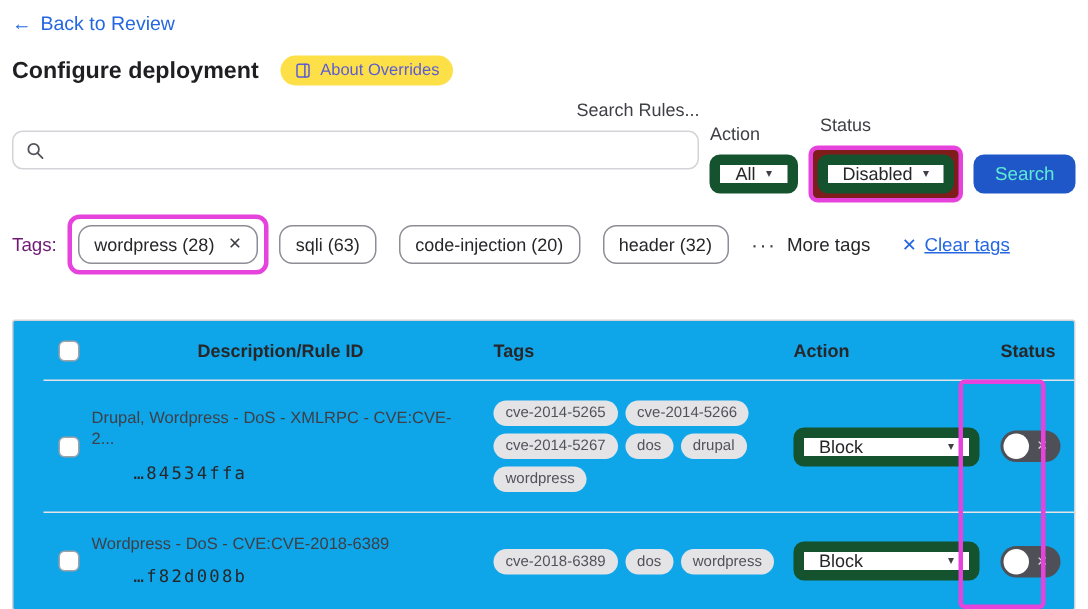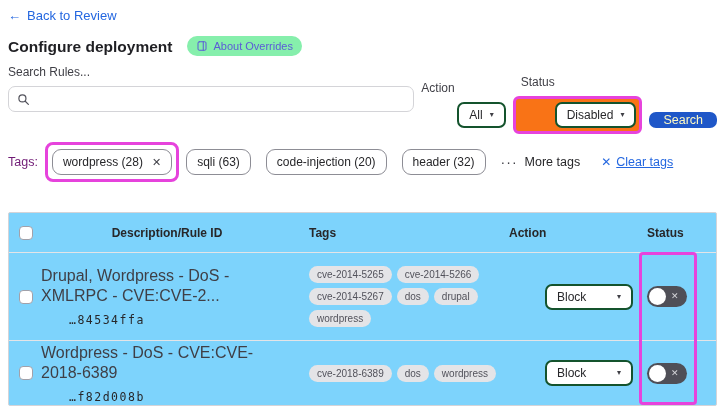--- a/index.html
+++ b/index.html
@@ -11,75 +11,75 @@
   }
   .page { position:relative; width:725px; height:406px; padding:6px 8px; background:#fff; }
 
   
   .back { display:inline-flex; align-items:center; gap:6px; color:#2467e0; font-size:13px;
           text-decoration:none; cursor:pointer; margin-top:2px; }
 
   
   .title-row { display:flex; align-items:flex-end; gap:15px; margin-top:12px; }
   .page-title { font-size:15.5px; font-weight:bold; margin:0; color:#1f1f23; }
-  .badge { display:inline-flex; align-items:center; gap:5px; background:#86efac; color:#5b5bd6;
+  .badge { display:inline-flex; align-items:center; gap:5px; background:#fde047; color:#5b5bd6;
            font-size:11px; padding:4px 9px; border-radius:10px; cursor:pointer; }
 
   
   .filter-row { display:flex; align-items:flex-end; gap:7px; margin-top:9px; }
   .fgroup { display:flex; flex-direction:column; gap:7px; }
   .flabel { font-size:12px; color:#3f3f46; }
-  .search-group { flex:1; margin-bottom:22px; }
+  .search-group { flex:1; margin-bottom:22px;text-align:right; }
   .search-box { height:26px; border:1px solid #d4d4d8; border-radius:7px; background:#fff;
                 display:flex; align-items:center; padding:0 8px; cursor:text; }
-  .sel { height:26px; border:2px solid #14532d; border-radius:7px; background:#fff;
+  .sel { height:26px; border:7px solid #14532d; border-radius:7px; background:#fff;
          display:inline-flex; align-items:center; gap:7px; padding:0 10px; font-size:12px;
-         color:#27272a; cursor:pointer; white-space:nowrap;margin-left:36px; }
+         color:#27272a; cursor:pointer; white-space:nowrap; }
   .mb6 { margin-bottom:6px; }
   .status-label { margin-left:8px; }
-  .hl { border:3px solid #e643dc; border-radius:6px; padding:3px; display:inline-flex; background:#f97316; }
+  .hl { border:3px solid #e643dc; border-radius:6px; padding:3px; display:inline-flex; background:#7f1d1d; }
   .caret { font-size:8px; color:#3f3f46; line-height:1; }
-  .search-btn { height:16px; margin-bottom:6px; background:#1f57c8; color:#fef9c3; border:none;
+  .search-btn { height:26px; margin-bottom:6px; background:#1f57c8; color:#5eead4; border:none;
                 border-radius:7px; font-size:12.5px; padding:0 14px; cursor:pointer;
                 font-family:"Liberation Sans", sans-serif; }
 
   
   .tags-bar { display:flex; align-items:center; gap:7px; margin-top:8px; }
   .tags-label { font-size:12.5px; color:#701a75; }
   .chip { display:inline-flex; align-items:center; gap:9px; border:1px solid #8d8d95;
           border-radius:9px; padding:5px 10px; font-size:12px; background:#fff; cursor:pointer;
           white-space:nowrap; }
   .chip-hl { border:3px solid #e643dc; border-radius:8px; padding:4px; display:inline-flex; }
   .chip-x { font-size:11px; color:#3f3f46; cursor:pointer; line-height:1; }
   .more { display:inline-flex; align-items:center; gap:7px; font-size:12.5px; color:#27272a;
           margin-left:8px; cursor:pointer; }
   .dots { font-size:14px; letter-spacing:1px; color:#3f3f46; line-height:1; }
   .clear { display:inline-flex; align-items:center; gap:5px; font-size:12.5px; color:#2467e0;
            margin-left:14px; cursor:pointer; }
   .clear-x { font-size:12px; line-height:1; }
   .clear-u { text-decoration:underline; }
 
   
-  .table { position:relative; margin-top:30px; border:1px solid #d4d4d8; border-radius:2px; background:#7dd3fc; }
+  .table { position:relative; margin-top:30px; border:1px solid #d4d4d8; border-radius:2px; background:#0ea5e9;padding-left:20px; }
   .thead { display:flex; height:39px; align-items:center; }
   .hcell { font-size:12px; font-weight:bold; color:#27272a; }
   .cell { padding:0 8px; }
   .c-check { width:24px; padding:0 0 0 10px; display:flex; align-items:center; }
   .c-desc  { width:268px; display:flex; flex-direction:column; justify-content:center; }
   .c-tags  { width:200px; display:flex; flex-direction:row; flex-wrap:wrap; gap:5px;
              align-items:center; align-content:center; padding-right:4px; }
   .c-action{ width:140px; display:flex; align-items:center; }
   .c-status{ flex:1; display:flex; align-items:center; padding-left:6px; }
   .thead .c-tags, .thead .c-desc { flex-direction:row; align-items:center; }
   .trow { display:flex; border-top:1px solid #e4e4e7; }
   #tbody .trow:first-child { height:88px; }
   #tbody .trow:last-child  { height:65px;align-items:center; }
   .checkbox { width:14px; height:14px; border:1.5px solid #a1a1aa; border-radius:4px;
               background:#fff; cursor:pointer; }
-  .desc { font-size:16px; color:#3f3f46; margin-bottom:7px; line-height:1.25; }
+  .desc { font-size:11px; color:#3f3f46; margin-bottom:7px; line-height:1.25; }
   .rid  { font-family:"DejaVu Sans Mono", monospace; font-size:11.5px; letter-spacing:1.5px; color:#27272a;margin-left:28px; }
   .pill { background:#e4e4e7; color:#52525b; font-size:10px; padding:3px 8px; border-radius:9px;
           white-space:nowrap; }
   .block-select { width:124px; justify-content:space-between; }
   .toggle { width:40px; height:21px; border-radius:11px; background:#4f4f57; display:flex;
             align-items:center; cursor:pointer; }
   .knob { width:17px; height:17px; border-radius:50%; background:#fff; margin-left:2px; }
   .toggle-x { color:#d4d4d8; font-size:9px; margin-left:5px; line-height:1; }
   .status-hl { position:absolute; left:630px; top:39px; width:58px; height:153px;
                border:3px solid #e643dc; border-radius:4px; pointer-events:none; }

